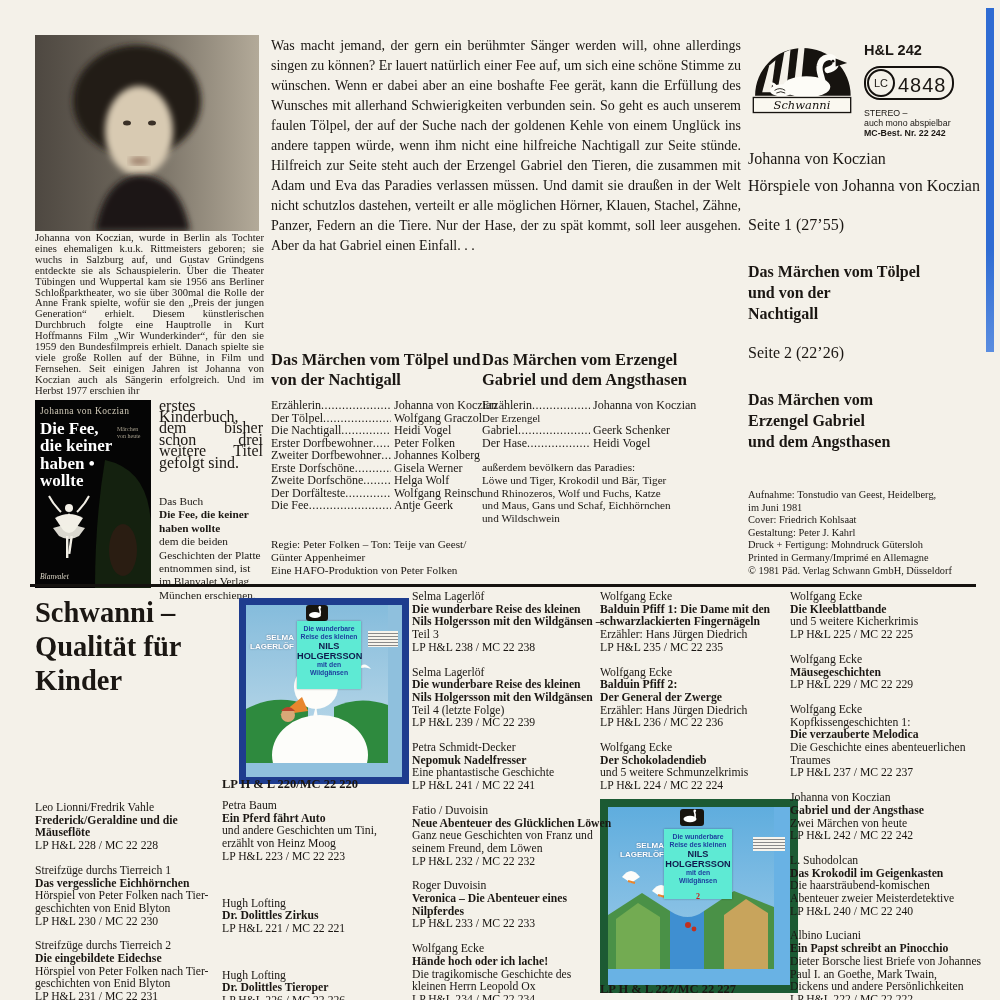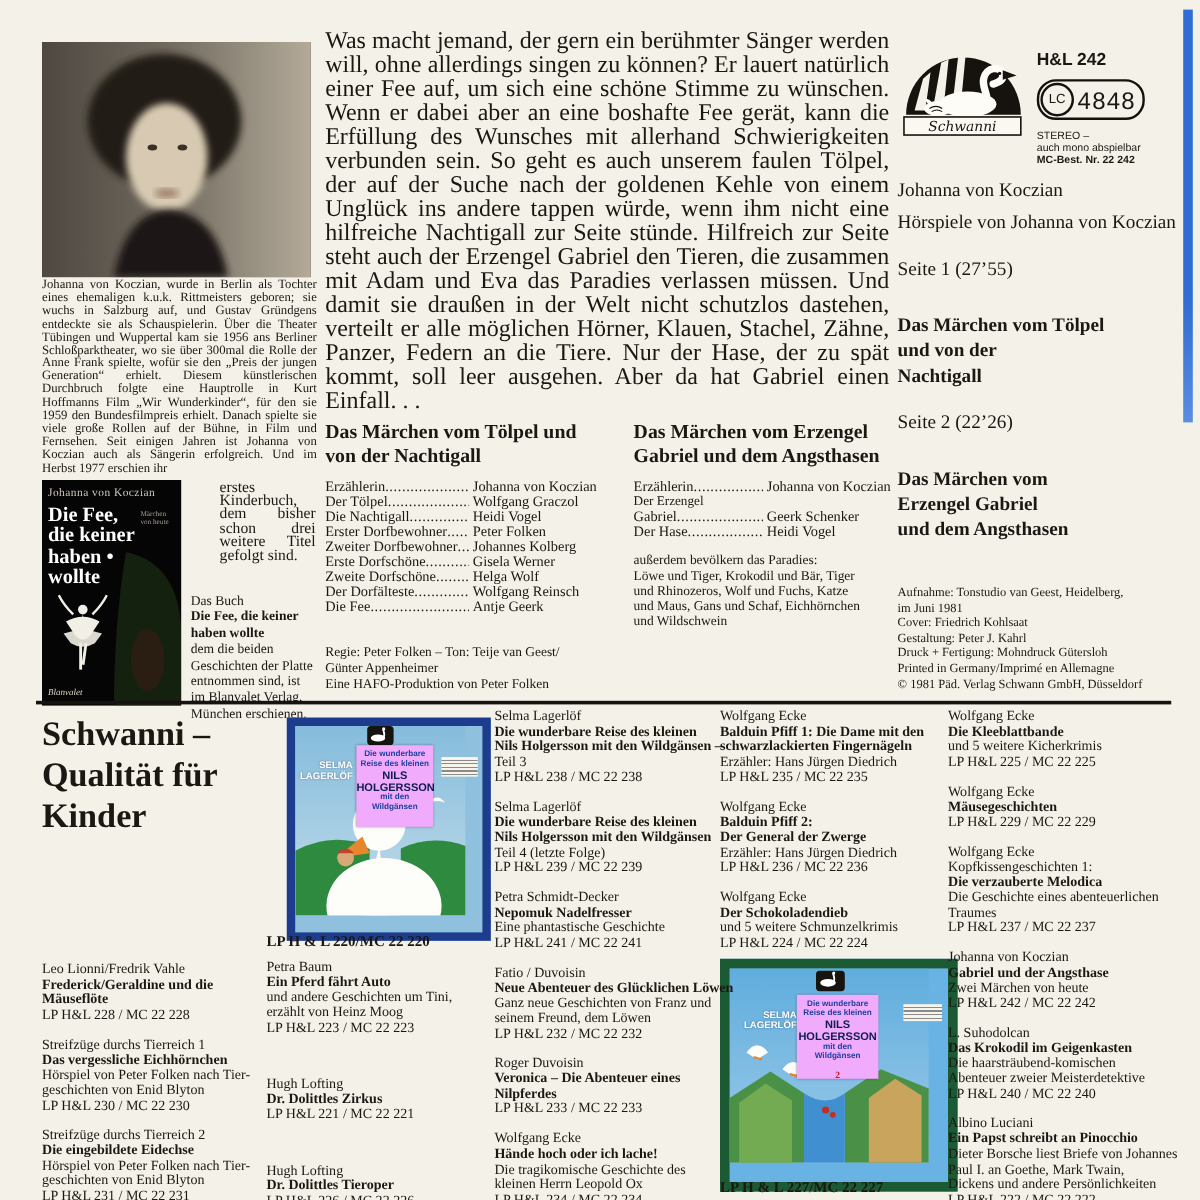--- a/index.html
+++ b/index.html
@@ -12,31 +12,31 @@
   .photo{position:absolute;left:35px;top:35px;width:224px;height:196px;background:#6b6257;}
   
   .bio{position:absolute;left:35px;top:233px;width:229px;font-size:10.6px;line-height:10.9px;text-align:justify;}
   .book-row{display:flex;margin-top:3px;}
   .book-cover{position:relative;width:116px;height:188px;background:#050505;flex:0 0 116px;overflow:hidden;}
   .bc-author{position:absolute;left:5px;top:6px;font-size:9.5px;color:#cfc8b6;letter-spacing:.4px;}
   .bc-title{position:absolute;left:5px;top:20px;color:#fff;font-weight:bold;font-size:17px;line-height:17.5px;font-family:"Liberation Serif",serif;}
   .bc-sub{position:absolute;right:4px;top:26px;width:30px;font-size:6px;color:#a79f8d;line-height:7px;}
   .bc-pub{position:absolute;left:5px;bottom:5px;font-size:7.5px;color:#ded8c8;font-style:italic;}
   .book-side{margin-left:8px;width:104px;text-align:left;}
-  .book-side .note-top{font-size:13px;line-height:11.4px;text-align:justify;margin-left:24px;}
+  .book-side .note-top{font-size:16px;line-height:11.4px;text-align:justify;}
   .dasbuch{margin-top:27px;font-size:11.3px;line-height:13.4px;}
 
   
-  .intro{position:absolute;left:271px;top:24px;width:470px;font-size:20px;line-height:20px;text-align:justify;}
+  .intro{position:absolute;left:271px;top:36px;width:470px;font-size:14px;line-height:20px;text-align:justify;}
 
   
   .cast{position:absolute;top:350px;}
   .cast h3{margin:0 0 10px 0;font-size:16.5px;line-height:19.5px;}
   .cast-left{left:271px;width:233px;}
-  .cast-right{left:528px;width:238px;}
+  .cast-right{left:482px;width:238px;}
   .cast-pre{font-size:11px;line-height:12.5px;}
   .cast-pre:empty{display:none;}
   .cast-line{display:flex;font-size:12px;line-height:12.5px;}
   .role-cell{display:flex;overflow:hidden;}
   .cast-left .role-cell{width:120px;}
   .cast-right .role-cell{width:108px;}
   .cast-role{white-space:nowrap;}
   .dots{flex:1;overflow:hidden;white-space:nowrap;}
   .dots::before{content:"................................................................";letter-spacing:.5px;}
   .cast-name{flex:1;white-space:nowrap;padding-left:3px;}
@@ -84,21 +84,21 @@
 
   
   .thumb{position:absolute;overflow:hidden;}
   .cover1{left:239px;top:598px;width:156px;height:172px;border:7px solid #1e3c8e;background:#8fc0dd;}
   .cover2{left:600px;top:799px;width:182px;height:178px;border:8px solid #1c5a33;background:#69b2e4;}
   .thumb svg{position:absolute;left:0;top:0;}
   .t-artist{position:absolute;color:#fff;font-family:"Liberation Sans",sans-serif;font-weight:bold;
             font-size:8px;line-height:9px;text-align:right;white-space:pre-line;text-shadow:0 0 2px rgba(0,0,40,.4);}
   .cover1 .t-artist{left:4px;top:28px;width:44px;}
   .cover2 .t-artist{left:8px;top:34px;width:48px;}
-  .titlebox{position:absolute;background:#f0abfc;text-align:center;box-shadow:0 0 2px rgba(0,0,0,.35);}
+  .titlebox{position:absolute;background:#5eead4;text-align:center;box-shadow:0 0 2px rgba(0,0,0,.35);}
   .cover1 .titlebox{left:51px;top:16px;width:64px;height:64px;padding-top:4px;}
   .cover2 .titlebox{left:56px;top:22px;width:68px;height:66px;padding-top:4px;}
   .tb-line{font-size:6.8px;line-height:8px;color:#1d3f9e;font-weight:bold;font-family:"Liberation Sans",sans-serif;}
   .tb-line.big{font-size:9.2px;line-height:10px;color:#101b4e;}
   .vol{color:#c81e1e;font-weight:bold;font-size:8px;}
   .minibar{position:absolute;background:#f7f4ec;}
   .cover1 .minibar{right:4px;top:26px;width:30px;height:16px;
      background-image:repeating-linear-gradient(180deg,#f7f4ec 0 2px,#8a8a8a 2px 3px);}
   .cover2 .minibar{right:5px;top:30px;width:32px;height:14px;
      background-image:repeating-linear-gradient(180deg,#f7f4ec 0 2px,#8a8a8a 2px 3px);}

